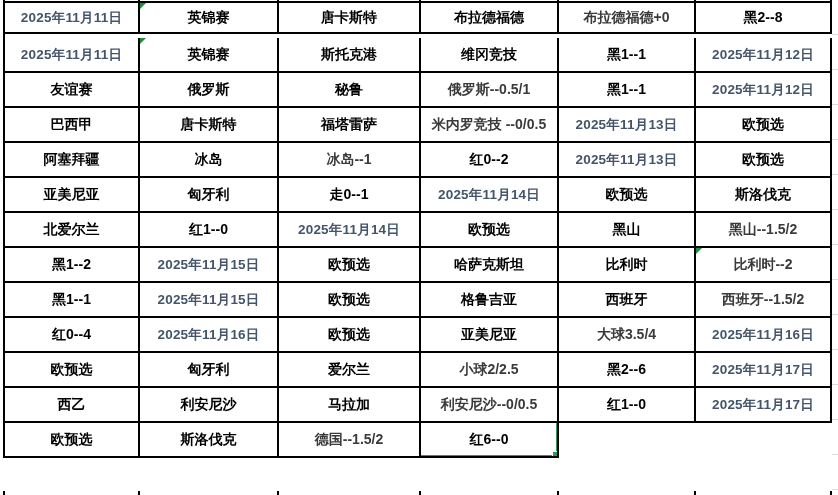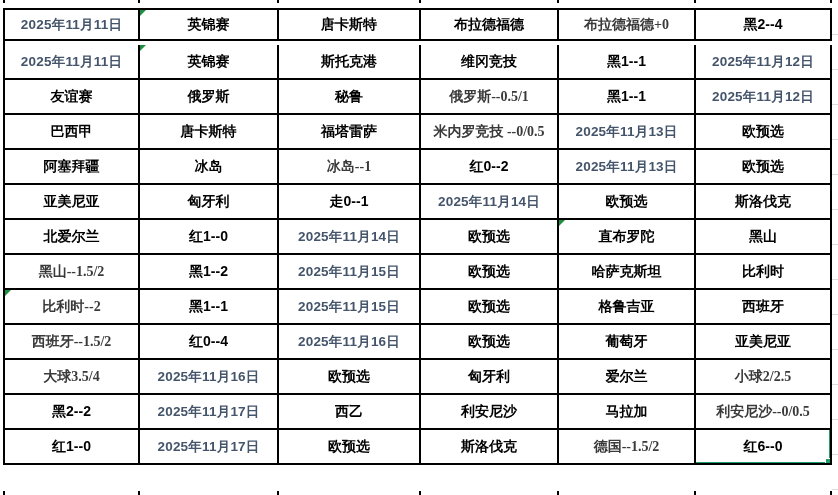--- a/index.html
+++ b/index.html
@@ -1,42 +1,42 @@
 <!DOCTYPE html>
 <html style="--border: #000000; --date: #44546A; --hcap: #3a3a3a; --tri: #1d8f3e; --sel: #1f9d66; --faint: #dcdcdc;"><head>
 <meta charset="utf-8">
 <style>
   html,body{margin:0;padding:0;background:#fff;}
   #stage{
     position:relative;width:838px;height:495px;background:#ffffff;overflow:hidden;
     font-family:"Liberation Sans","DejaVu Sans",sans-serif;
   }
   #tbl{
-    position:absolute;left:3px;top:8px;
+    position:absolute;left:3px;top:1px;
     display:grid;
     grid-template-columns:135px 139px 142px 138px 137px 136px;
     grid-auto-rows:35px;
     border-top:2px solid var(--border,#000);
     border-left:2px solid var(--border,#000);
     background:#fff;
   }
   
   #tbl .cell.row-0{height:31px;}
   .cell{
     position:relative;
     box-sizing:border-box;
     border-right:2px solid var(--border,#000);
     border-bottom:2px solid var(--border,#000);
     display:flex;align-items:center;justify-content:center;
     font-size:14px;font-weight:bold;color:#000;
     white-space:nowrap;overflow:hidden;
     background:#fff;
   }
   .cell.col-date{color:var(--date,#44546A);font-size:13.5px;letter-spacing:0.2px;}
-  .cell.col-handicap{color:var(--hcap,#3a3a3a);font-family:Liberation Serif, serif;}
+  .cell.col-handicap{color:var(--hcap,#3a3a3a);}
   .note-tri{
     position:absolute;top:0;left:0;width:0;height:0;
     border-top:6px solid var(--tri,#1d8f3e);
     border-right:6px solid transparent;
   }
   .sel-border{
     position:absolute;top:-4px;left:-4px;right:-2px;bottom:-2px;
     border:3px solid var(--sel,#1f9d66);
     pointer-events:none;z-index:5;
   }
@@ -50,21 +50,21 @@
 </head>
 <body>
 
 <div id="stage">
   <div id="tbl">
   <div class="cell col-date row-0">2025年11月11日</div>
   <div class="cell col-league row-0">英锦赛<span class="note-tri"></span></div>
   <div class="cell col-home row-0">唐卡斯特</div>
   <div class="cell col-away row-0">布拉德福德</div>
   <div class="cell col-handicap row-0">布拉德福德+0</div>
-  <div class="cell col-result row-0">黑2--4</div>
+  <div class="cell col-result row-0">黑2--8</div>
 
   <div class="cell col-date row-1">2025年11月11日</div>
   <div class="cell col-league row-1">英锦赛<span class="note-tri"></span></div>
   <div class="cell col-home row-1">斯托克港</div>
   <div class="cell col-away row-1">维冈竞技</div>
   <div class="cell col-result row-1">黑1--1</div>
 
   <div class="cell col-date row-2">2025年11月12日</div>
   <div class="cell col-league row-2">友谊赛</div>
   <div class="cell col-home row-2">俄罗斯</div>
@@ -92,51 +92,49 @@
   <div class="cell col-result row-5">走0--1</div>
 
   <div class="cell col-date row-6">2025年11月14日</div>
   <div class="cell col-league row-6">欧预选</div>
   <div class="cell col-home row-6">斯洛伐克</div>
   <div class="cell col-away row-6">北爱尔兰</div>
   <div class="cell col-result row-6">红1--0</div>
 
   <div class="cell col-date row-7">2025年11月14日</div>
   <div class="cell col-league row-7">欧预选</div>
-  <div class="cell col-home row-7">直布罗陀<span class="note-tri"></span></div>
   <div class="cell col-away row-7">黑山</div>
   <div class="cell col-handicap row-7">黑山--1.5/2</div>
   <div class="cell col-result row-7">黑1--2</div>
 
   <div class="cell col-date row-8">2025年11月15日</div>
   <div class="cell col-league row-8">欧预选</div>
   <div class="cell col-home row-8">哈萨克斯坦</div>
   <div class="cell col-away row-8">比利时</div>
   <div class="cell col-handicap row-8">比利时--2<span class="note-tri"></span></div>
   <div class="cell col-result row-8">黑1--1</div>
 
   <div class="cell col-date row-9">2025年11月15日</div>
   <div class="cell col-league row-9">欧预选</div>
   <div class="cell col-home row-9">格鲁吉亚</div>
   <div class="cell col-away row-9">西班牙</div>
   <div class="cell col-handicap row-9">西班牙--1.5/2</div>
   <div class="cell col-result row-9">红0--4</div>
 
   <div class="cell col-date row-10">2025年11月16日</div>
   <div class="cell col-league row-10">欧预选</div>
-  <div class="cell col-home row-10">葡萄牙</div>
   <div class="cell col-away row-10">亚美尼亚</div>
   <div class="cell col-handicap row-10">大球3.5/4</div>
 
   <div class="cell col-date row-11">2025年11月16日</div>
   <div class="cell col-league row-11">欧预选</div>
   <div class="cell col-home row-11">匈牙利</div>
   <div class="cell col-away row-11">爱尔兰</div>
   <div class="cell col-handicap row-11">小球2/2.5</div>
-  <div class="cell col-result row-11">黑2--2</div>
+  <div class="cell col-result row-11">黑2--6</div>
 
   <div class="cell col-date row-12">2025年11月17日</div>
   <div class="cell col-league row-12">西乙</div>
   <div class="cell col-home row-12">利安尼沙</div>
   <div class="cell col-away row-12">马拉加</div>
   <div class="cell col-handicap row-12">利安尼沙--0/0.5</div>
   <div class="cell col-result row-12">红1--0</div>
 
   <div class="cell col-date row-13">2025年11月17日</div>
   <div class="cell col-league row-13">欧预选</div>

